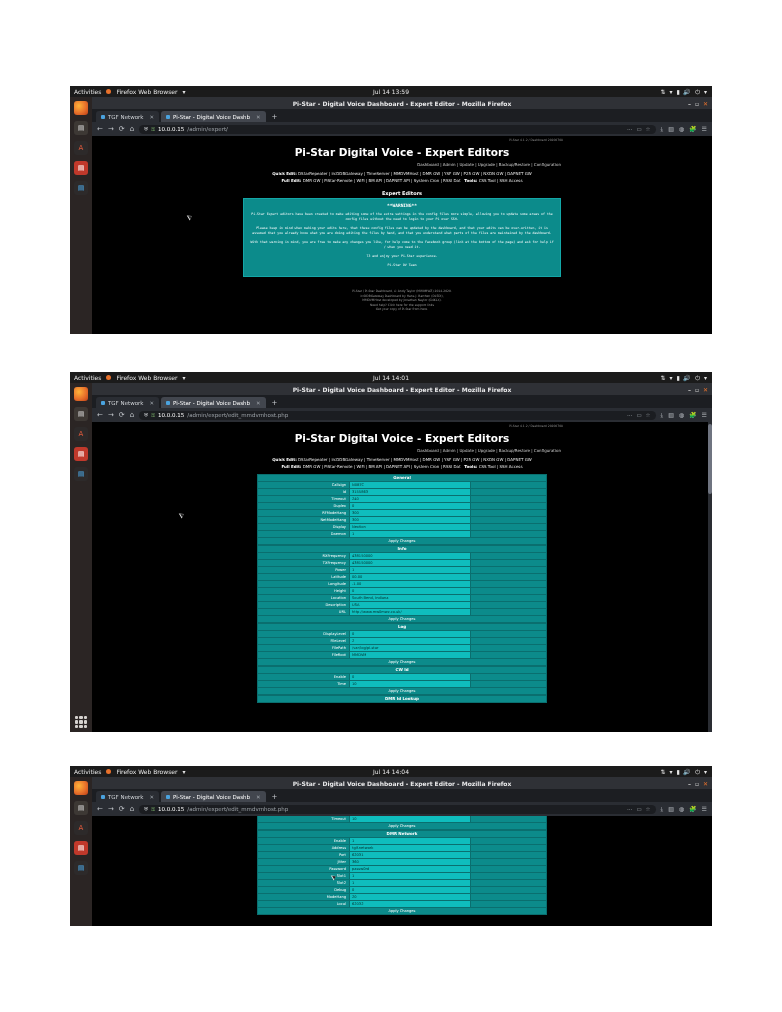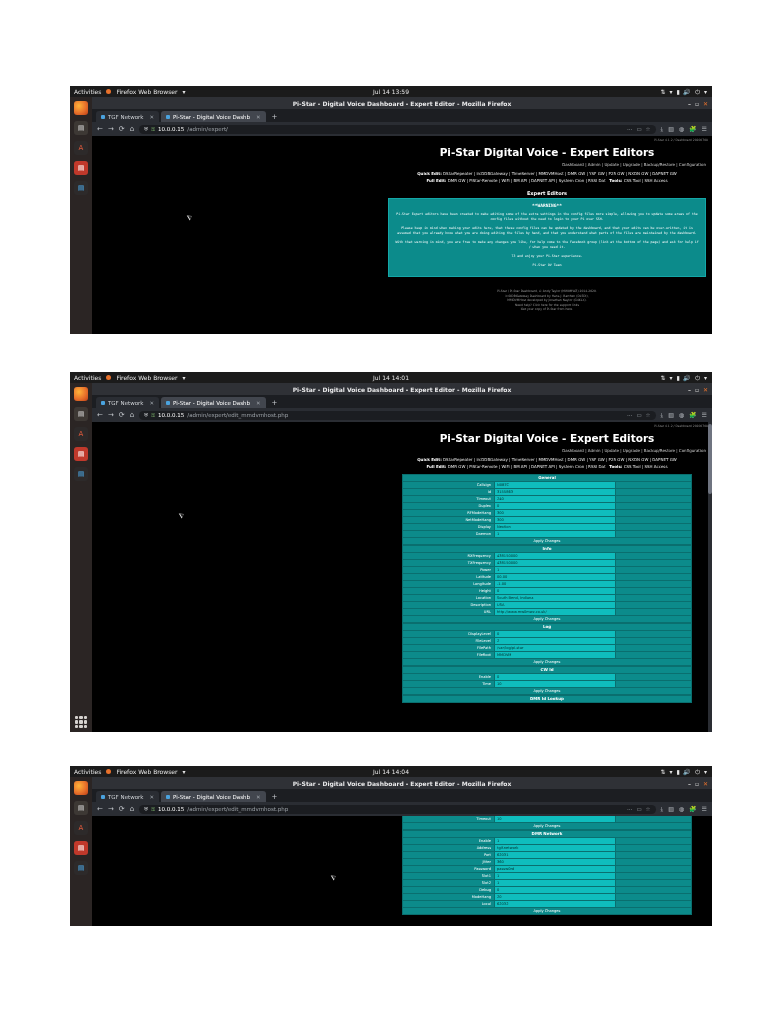--- a/index.html
+++ b/index.html
@@ -94,21 +94,21 @@
     display: flex; align-items: center; gap: 3px; padding: 0 5px;
     font-size: 5.5px; color: #d6d9dd;
   }
   .urlbar .lock { color: #8fd07a; font-size: 5px; }
   .urlbar .host { color: #ffffff; }
   .urlbar .path { color: #9aa0a6; }
   .urlbar .urlright { margin-left: auto; display: flex; gap: 4px; color: #9aa0a6; }
   .ff-nav .tools { display: flex; gap: 5px; font-size: 6px; color: #c3c7cc; }
 
   
-  .content { flex: 1; background: #000000; position: relative; overflow: hidden; display: flex; justify-content: flex-end; }
+  .content { flex: 1; background: #000000; position: relative; overflow: hidden; display: flex; justify-content: center; }
   .pistar {
     width: 330px; background: #000000; color: #ffffff; position: relative;
     font-family: "DejaVu Sans", sans-serif;
   }
   .ps-stamp { font-size: 3px; color: #8c8c8c; text-align: right; padding: 2px 4px 0 0; }
   .ps-title { text-align: center; font-size: 10.5px; font-weight: bold; color: #ffffff; padding: 4px 0 3px 0; }
   .ps-menu { text-align: right; font-size: 4px; color: #cfcfcf; padding-right: 6px; line-height: 7px; }
   .ps-quick {
     text-align: center; font-size: 4px; color: #e6e6e6; line-height: 6.5px; padding: 3px 8px 4px 8px;
   }

